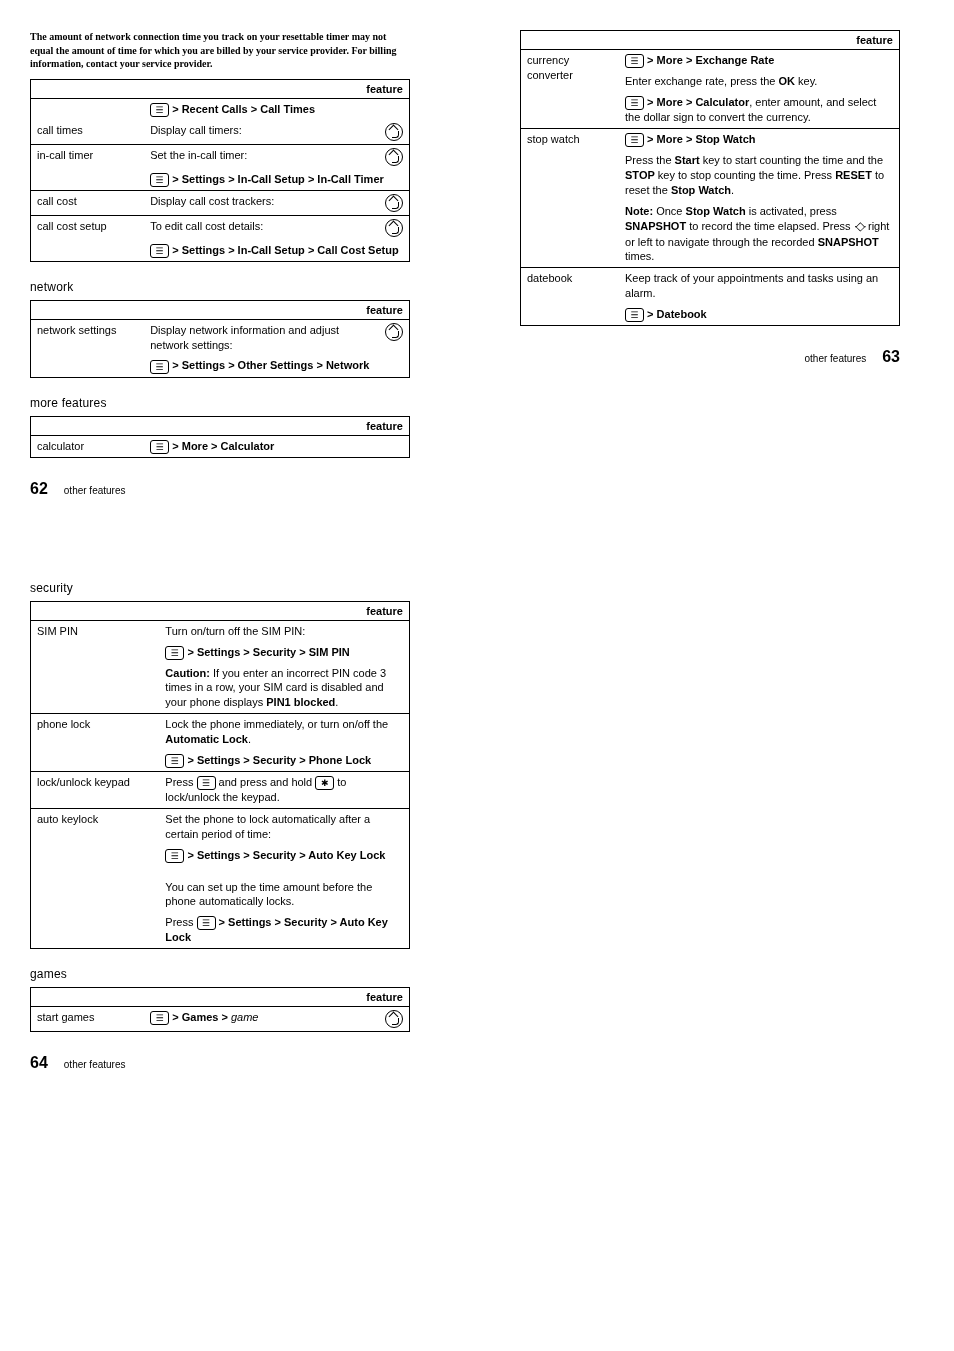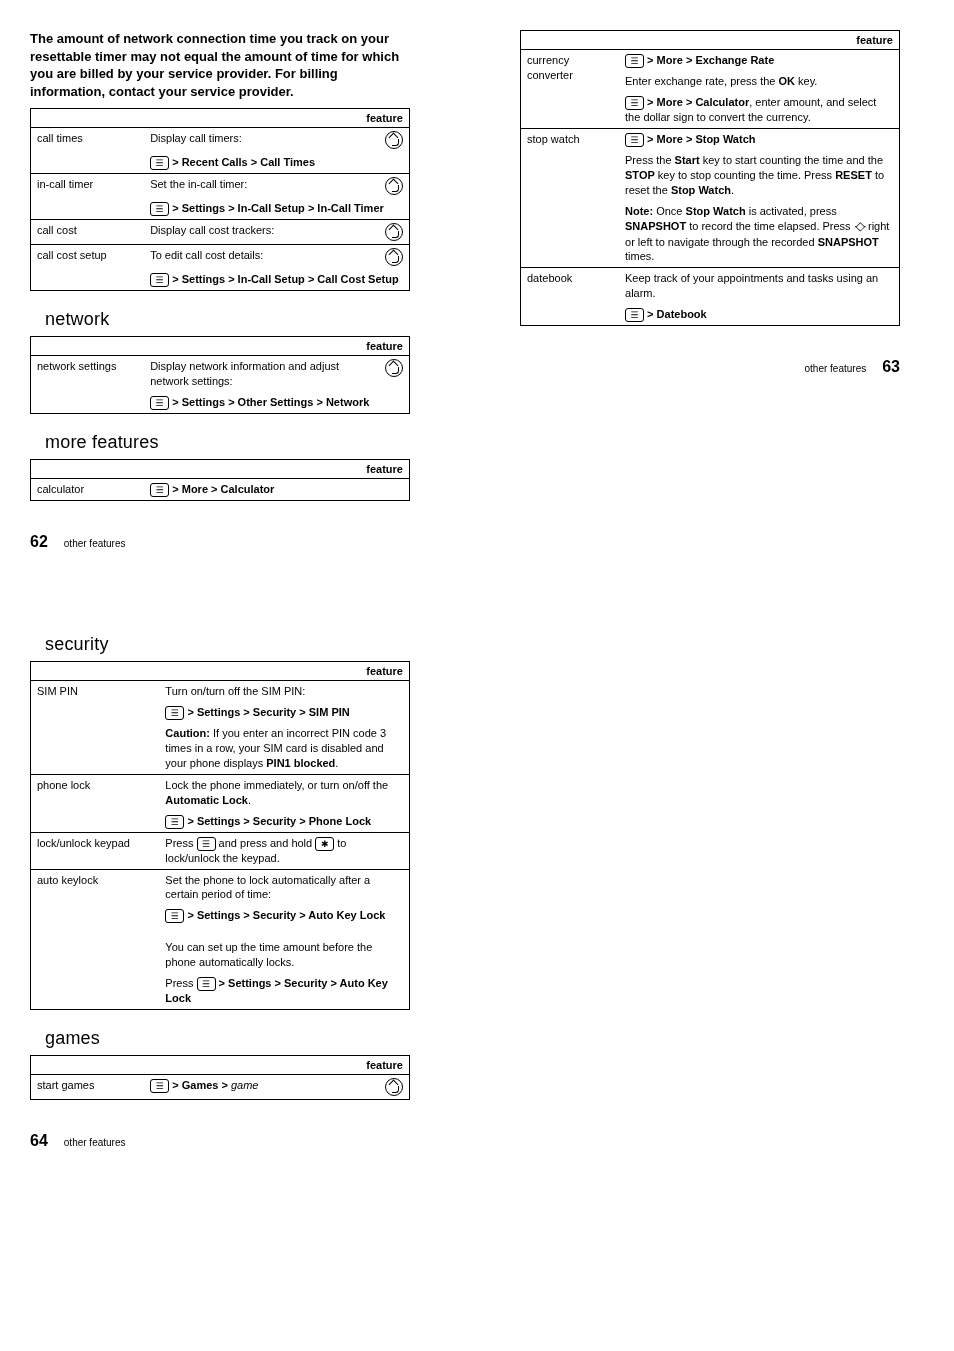--- a/index.html
+++ b/index.html
@@ -14,28 +14,29 @@
   .page-pair {
     display: flex;
     gap: 110px;
     margin-bottom: 65px;
   }
   .page {
     width: 380px;
   }
   .intro-bold {
     font-weight: bold;
-    font-size: 13px;
+    font-size: 10px;
     line-height: 1.35;
     margin-bottom: 8px;
+    font-family: Liberation Serif, serif;
   }
   h2 {
     font-weight: normal;
-    font-size: 18px;
-    margin: 18px 0 6px 15px;
+    font-size: 12px;
+    margin: 18px 0 6px 0;
     letter-spacing: 0.2px;
   }
   table {
     border-collapse: collapse;
     width: 100%;
   }
   table.ft {
     border: 1.5px solid #000;
   }
   table.ft th {
@@ -95,21 +96,21 @@
     right: 3px;
   }
   .nav-cross {
     font-size: 12px;
     letter-spacing: -2px;
   }
   .footer {
     display: flex;
     justify-content: flex-start;
     align-items: baseline;
-    margin-top: 32px;
+    margin-top: 22px;
     font-size: 10px;
     gap: 16px;
   }
   .footer.right {
     justify-content: flex-end;
   }
   .footer .num {
     font-weight: bold;
     font-size: 16px;
   }
@@ -135,27 +136,27 @@
 
   <div class="page">
     <div class="intro-bold">The amount of network connection time you track on your resettable timer may not equal the amount of time for which you are billed by your service provider. For billing information, contact your service provider.</div>
 
     <table class="ft">
       <tbody>
           <tr>
             <th colspan="3">feature</th>
           </tr>
       <tr>
+        <td></td>
+        <td colspan="2"><span class="glyph">☰</span><b> &gt; Recent Calls &gt; Call Times</b></td>
+      </tr>
+      <tr>
         <td class="label-col">call times</td>
         <td class="desc-col">Display call timers:</td>
         <td class="icon-col"><span class="oval"></span></td>
-      </tr>
-      <tr>
-        <td></td>
-        <td colspan="2"><span class="glyph">☰</span><b> &gt; Recent Calls &gt; Call Times</b></td>
       </tr>
       <tr class="sep">
         <td>in-call timer</td>
         <td>Set the in-call timer:</td>
         <td class="icon-col"><span class="oval"></span></td>
       </tr>
       <tr>
         <td></td>
         <td colspan="2"><span class="glyph">☰</span><b> &gt; Settings &gt; In-Call Setup &gt; In-Call Timer</b></td>
       </tr>

